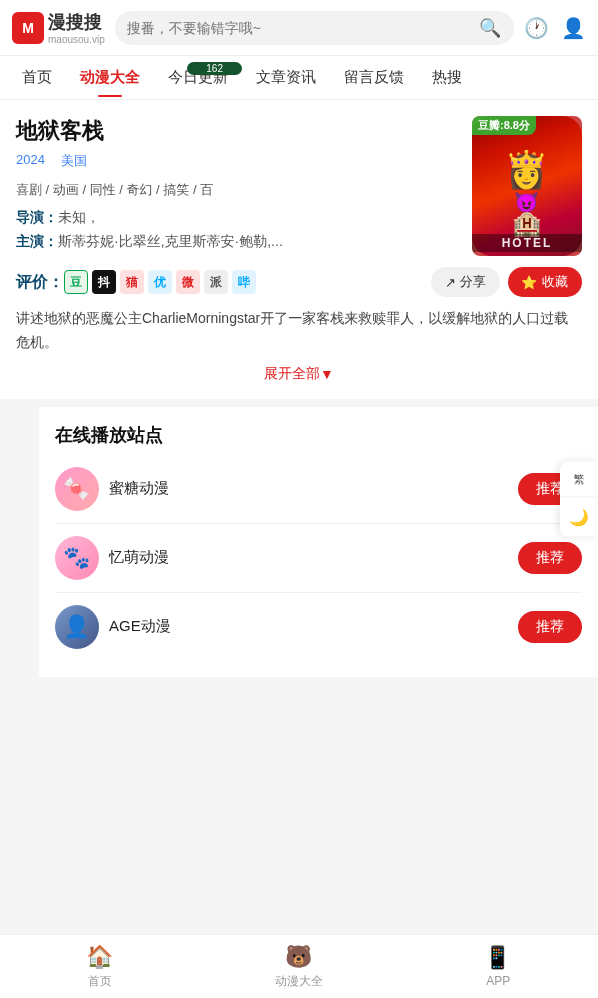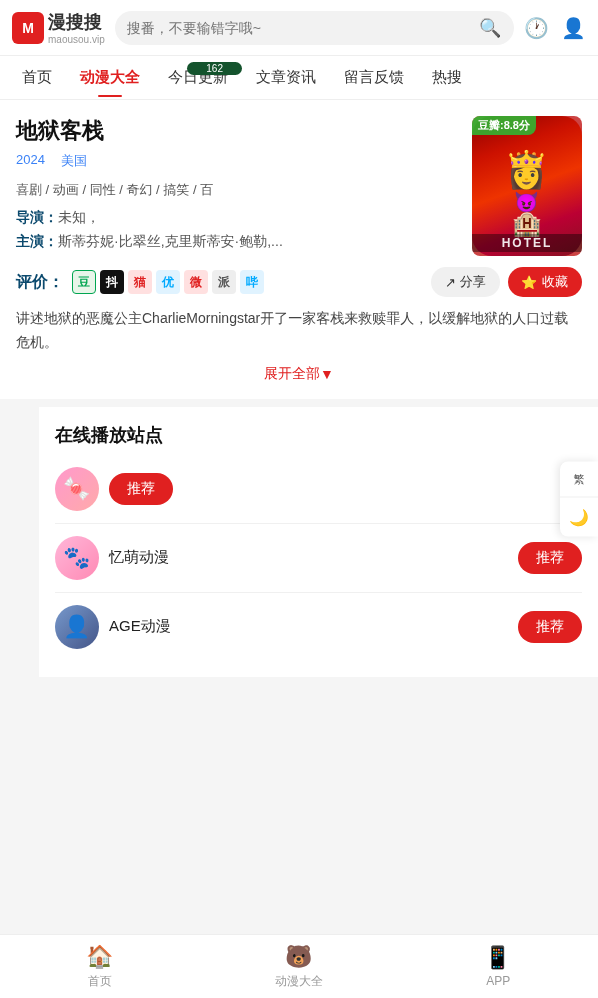--- a/index.html
+++ b/index.html
@@ -186,21 +186,20 @@
       font-weight: bold;
       flex-shrink: 0;
     }
     .detail-value {
       color: #555;
     }
 
     .rating-row {
       display: flex;
       align-items: center;
-      gap: 8px;
       margin-bottom: 10px;
     }
     .rating-icons {
       display: flex;
       gap: 4px;
       align-items: center;
     }
     .rating-icon {
       width: 24px;
       height: 24px;
@@ -532,20 +531,21 @@
     </div>
   </div>
 
   <div class="section">
     <div class="section-title">在线播放站点</div>
 
     <div class="stream-item">
       <div class="stream-avatar">
         <div class="avatar-honey">🍬</div>
       </div>
+      <span class="stream-name">蜜糖动漫</span>
       <button class="btn-recommend">推荐</button>
     </div>
 
     <div class="stream-item">
       <div class="stream-avatar">
         <div class="avatar-yimeng">🐾</div>
       </div>
       <span class="stream-name">忆萌动漫</span>
       <button class="btn-recommend">推荐</button>
     </div>

